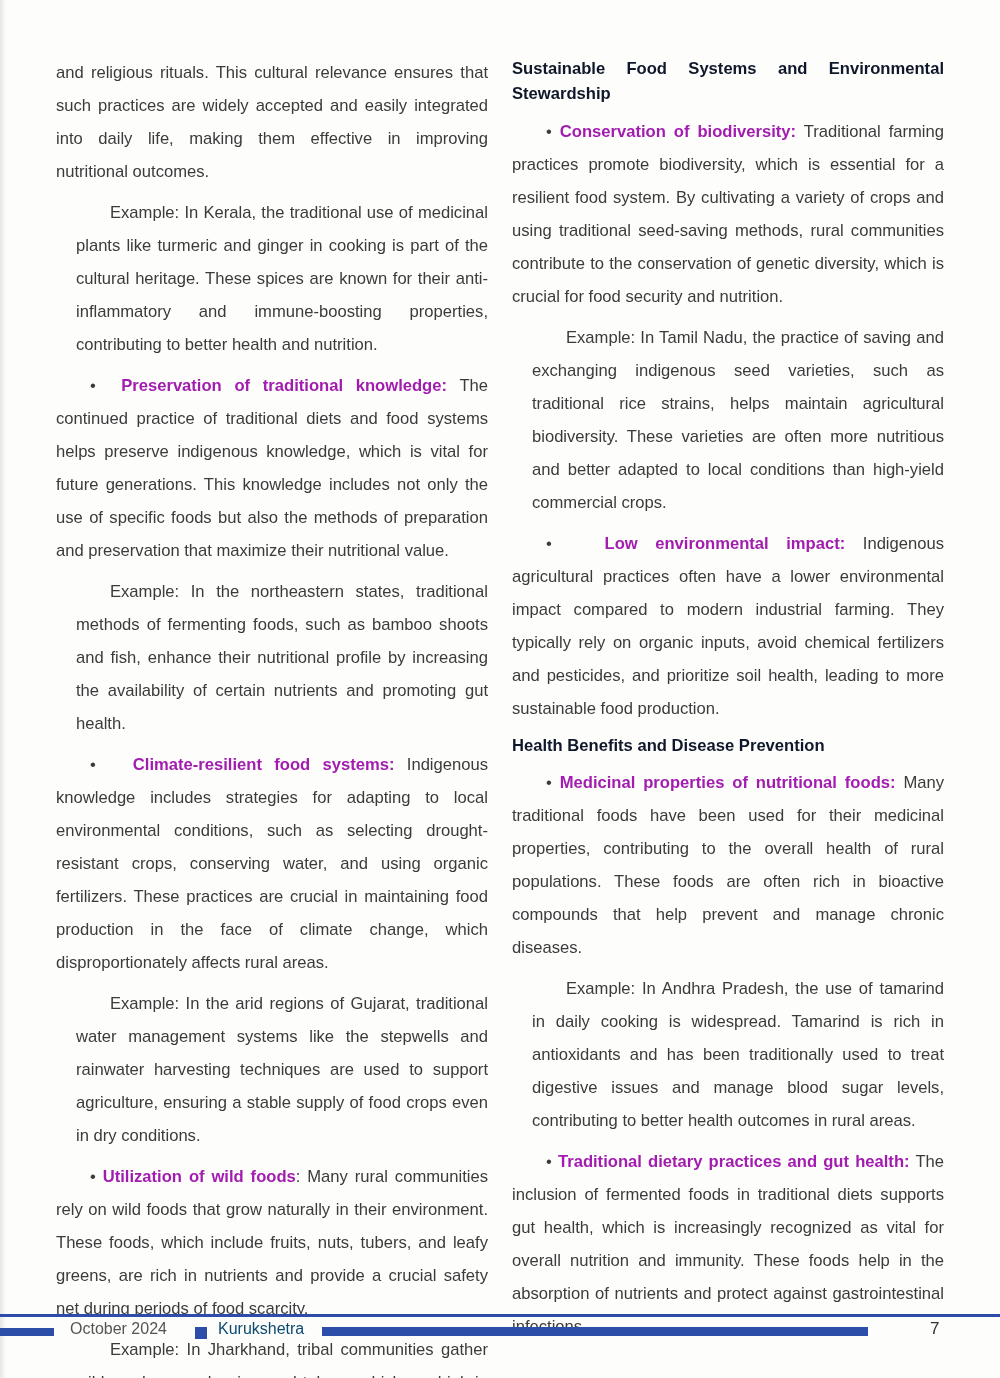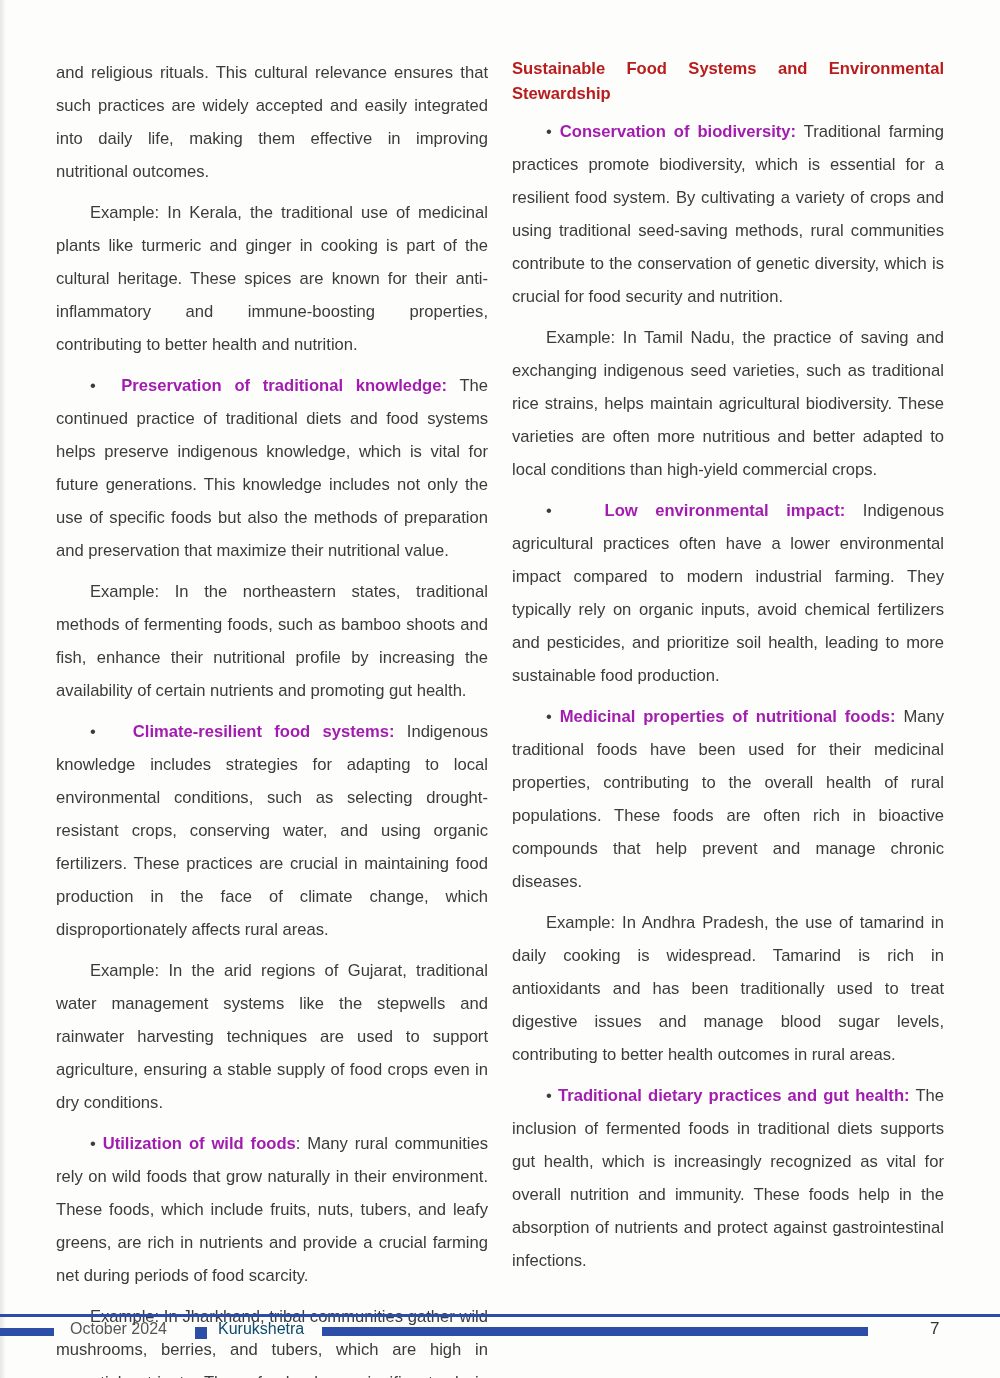--- a/index.html
+++ b/index.html
@@ -16,26 +16,26 @@
   .column {
     position: absolute; top: 56px; width: 432px;
   }
   .col-left { left: 56px; }
   .col-right { left: 512px; }
   p {
     margin: 0 0 8px 0;
     font-size: 16.6px; line-height: 33px;
     text-align: justify; color: #3b3b3b;
   }
-  p.indent { text-indent: 34px; }
+  p.indent { text-indent: 34px; margin-left: 20px; }
   p.bullet { text-indent: 34px; }
   p.bullet .lead { font-weight: bold; color: #a21caf; }
   h3 {
     margin: 0 0 8px 0; font-size: 16.6px; line-height: 25.3px;
-    color: #b91c1c; font-weight: bold; text-align: justify;
+    color: #0f172a; font-weight: bold; text-align: justify;
     text-align-last: auto;
   }
   h3.just { text-align: justify; text-align-last: left; }
 
   .footer {
     position: absolute; left: 0; top: 1312px; width: 836px; height: 40px; text-decoration: underline;
   }
   .footer-rule {
     position: absolute; left: 0; top: 2px; width: 1000px; height: 3px; background: #2c4ea8;
   }
@@ -64,29 +64,30 @@
 
 <div class="page-edge"></div>
 
 <div class="column col-left">
   <p>and religious rituals. This cultural relevance ensures that such practices are widely accepted and easily integrated into daily life, making them effective in improving nutritional outcomes.</p>
   <p class="indent">Example: In Kerala, the traditional use of medicinal plants like turmeric and ginger in cooking is part of the cultural heritage. These spices are known for their anti-inflammatory and immune-boosting properties, contributing to better health and nutrition.</p>
   <p class="bullet"><span>•</span>&nbsp;&nbsp;<span class="lead">Preservation of traditional knowledge:</span><span> The continued practice of traditional diets and food systems helps preserve indigenous knowledge, which is vital for future generations. This knowledge includes not only the use of specific foods but also the methods of preparation and preservation that maximize their nutritional value.</span></p>
   <p class="indent">Example: In the northeastern states, traditional methods of fermenting foods, such as bamboo shoots and fish, enhance their nutritional profile by increasing the availability of certain nutrients and promoting gut health.</p>
   <p class="bullet"><span>•</span>&nbsp;&nbsp;&nbsp;<span class="lead">Climate-resilient food systems:</span><span> Indigenous knowledge includes strategies for adapting to local environmental conditions, such as selecting drought-resistant crops, conserving water, and using organic fertilizers. These practices are crucial in maintaining food production in the face of climate change, which disproportionately affects rural areas.</span></p>
   <p class="indent">Example: In the arid regions of Gujarat, traditional water management systems like the stepwells and rainwater harvesting techniques are used to support agriculture, ensuring a stable supply of food crops even in dry conditions.</p>
-  <p class="bullet"><span>•</span>&nbsp;<span class="lead">Utilization of wild foods</span><span>: Many rural communities rely on wild foods that grow naturally in their environment. These foods, which include fruits, nuts, tubers, and leafy greens, are rich in nutrients and provide a crucial farming net during periods of food scarcity.</span></p>
+  <p class="bullet"><span>•</span>&nbsp;<span class="lead">Utilization of wild foods</span><span>: Many rural communities rely on wild foods that grow naturally in their environment. These foods, which include fruits, nuts, tubers, and leafy greens, are rich in nutrients and provide a crucial safety net during periods of food scarcity.</span></p>
   <p class="indent">Example: In Jharkhand, tribal communities gather wild mushrooms, berries, and tubers, which are high in essential nutrients. These foods play a significant role in the diet, particularly during lean seasons when cultivated crops are not available.</p>
 </div>
 
 <div class="column col-right">
   <h3 class="just">Sustainable Food Systems and Environmental Stewardship</h3>
   <p class="bullet"><span>•</span>&nbsp;<span class="lead">Conservation of biodiversity:</span><span> Traditional farming practices promote biodiversity, which is essential for a resilient food system. By cultivating a variety of crops and using traditional seed-saving methods, rural communities contribute to the conservation of genetic diversity, which is crucial for food security and nutrition.</span></p>
   <p class="indent">Example: In Tamil Nadu, the practice of saving and exchanging indigenous seed varieties, such as traditional rice strains, helps maintain agricultural biodiversity. These varieties are often more nutritious and better adapted to local conditions than high-yield commercial crops.</p>
   <p class="bullet"><span>•</span>&nbsp;&nbsp;&nbsp;<span class="lead">Low environmental impact:</span><span> Indigenous agricultural practices often have a lower environmental impact compared to modern industrial farming. They typically rely on organic inputs, avoid chemical fertilizers and pesticides, and prioritize soil health, leading to more sustainable food production.</span></p>
+  <h3>Health Benefits and Disease Prevention</h3>
   <p class="bullet"><span>•</span>&nbsp;<span class="lead">Medicinal properties of nutritional foods:</span><span> Many traditional foods have been used for their medicinal properties, contributing to the overall health of rural populations. These foods are often rich in bioactive compounds that help prevent and manage chronic diseases.</span></p>
   <p class="indent">Example: In Andhra Pradesh, the use of tamarind in daily cooking is widespread. Tamarind is rich in antioxidants and has been traditionally used to treat digestive issues and manage blood sugar levels, contributing to better health outcomes in rural areas.</p>
   <p class="bullet"><span>•</span>&nbsp;<span class="lead">Traditional dietary practices and gut health:</span><span> The inclusion of fermented foods in traditional diets supports gut health, which is increasingly recognized as vital for overall nutrition and immunity. These foods help in the absorption of nutrients and protect against gastrointestinal infections.</span></p>
 </div>
 
 <div class="footer">
   <div class="footer-rule"></div>
   <div class="footer-left-bar"></div>
   <span class="footer-date">October 2024</span>
   <div class="footer-square"></div>

